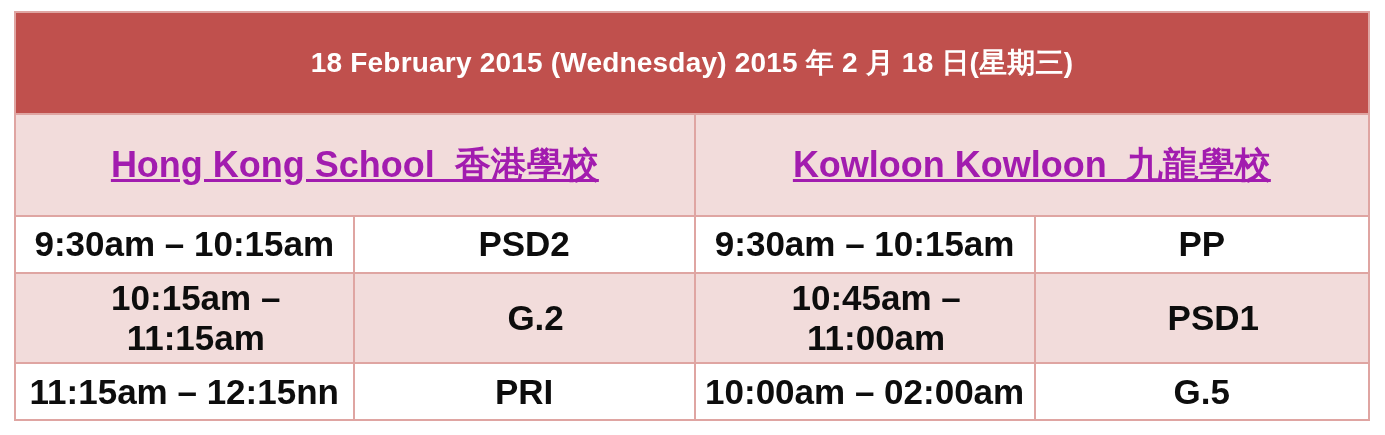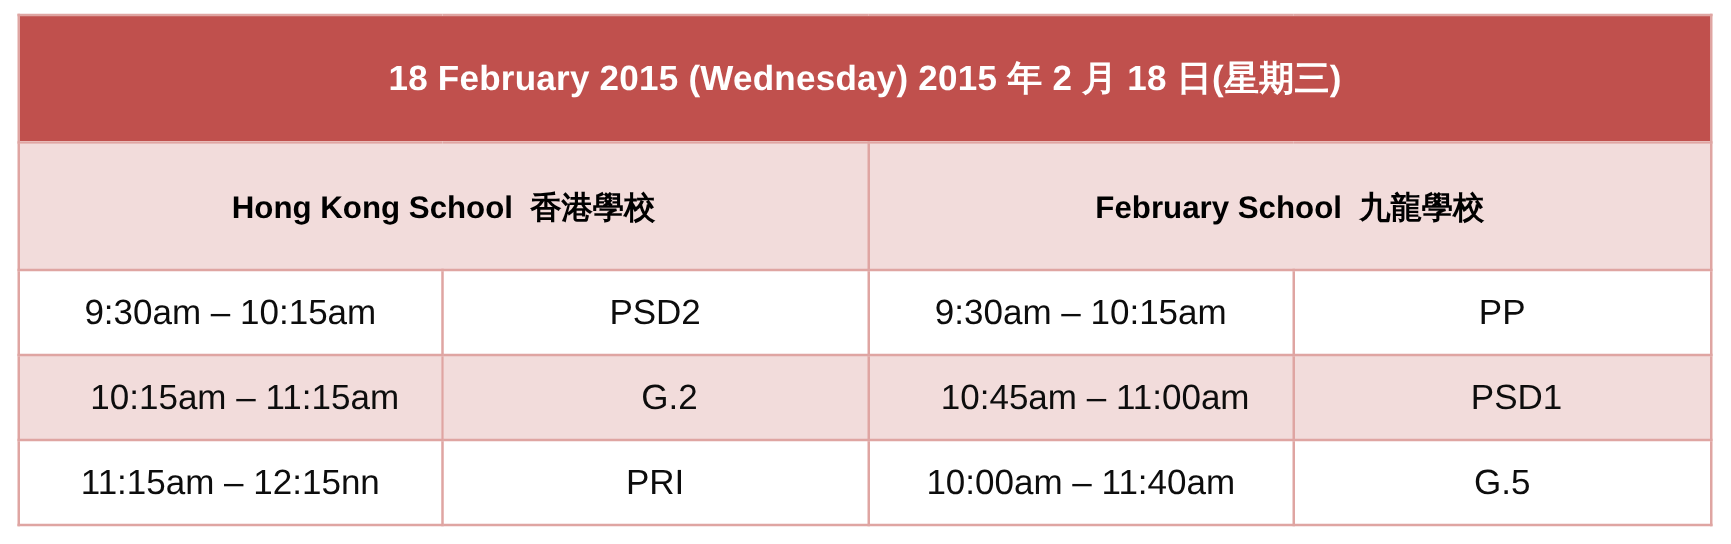--- a/index.html
+++ b/index.html
@@ -38,31 +38,32 @@
   tr.title-row th {
     background: var(--header-red, #C0504D);
     color: var(--title-text, #FFFFFF);
     font-size: 28px;
     font-weight: bold;
     height: 100px;
     letter-spacing: 0.2px;
   }
   tr.school-row th {
     background: var(--row-pink, #F2DCDB);
-    color: #000000;
-    font-size: 25px;
+    color: #a21caf;
+    font-size: 36px;
     font-weight: bold;
     height: 100px;
+    text-decoration: underline;
   }
   tbody tr {
     height: 51px;
   }
   tbody td {
-    font-size: 28px;
-    font-weight: normal;
+    font-size: 35px;
+    font-weight: bold;
     color: var(--body-text, #0D0D0D);
   }
   tbody tr.plain td  { background: var(--row-white, #FFFFFF); }
   tbody tr.stripe td { background: var(--row-pink, #F2DCDB); padding-left: 29px; }
 </style>
 </head>
 <body>
 
 <div class="slide">
   <table class="schedule">
@@ -71,37 +72,37 @@
         <col style="width:25.2%">
         <col style="width:25.1%">
         <col style="width:24.7%">
     </colgroup>
     <thead>
       <tr class="title-row">
         <th colspan="4">18 February 2015 (Wednesday) 2015 年 2 月 18 日(星期三)</th>
       </tr>
       <tr class="school-row">
         <th colspan="2">Hong Kong School  香港學校</th>
-        <th colspan="2">February School  九龍學校</th>
+        <th colspan="2">Kowloon Kowloon  九龍學校</th>
       </tr>
     </thead>
     <tbody>
       <tr class="plain">
         <td>9:30am – 10:15am</td>
         <td>PSD2</td>
         <td>9:30am – 10:15am</td>
         <td>PP</td>
       </tr>
       <tr class="stripe">
         <td>10:15am – 11:15am</td>
         <td>G.2</td>
         <td>10:45am – 11:00am</td>
         <td>PSD1</td>
       </tr>
       <tr class="plain">
         <td>11:15am – 12:15nn</td>
         <td>PRI</td>
-        <td>10:00am – 11:40am</td>
+        <td>10:00am – 02:00am</td>
         <td>G.5</td>
       </tr>
     </tbody>
   </table>
 </div>
 
 </body></html>

